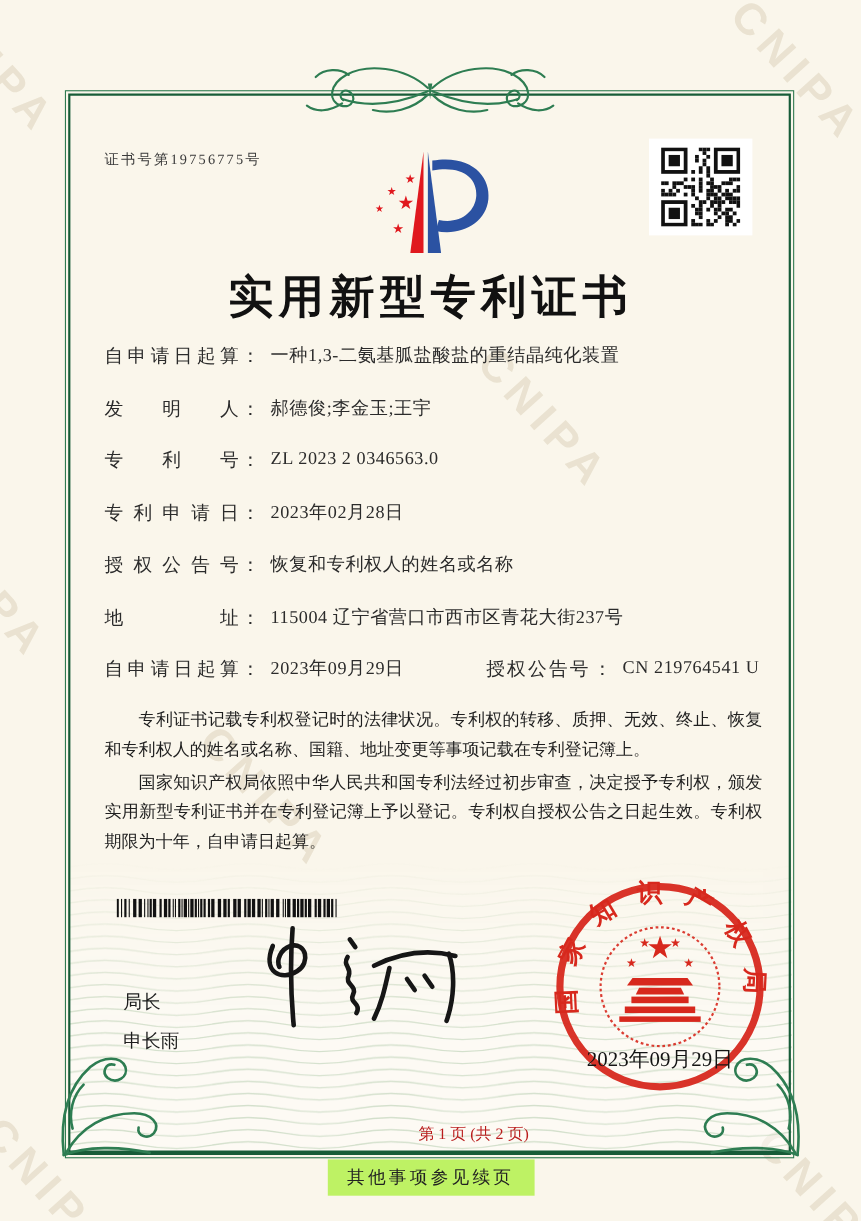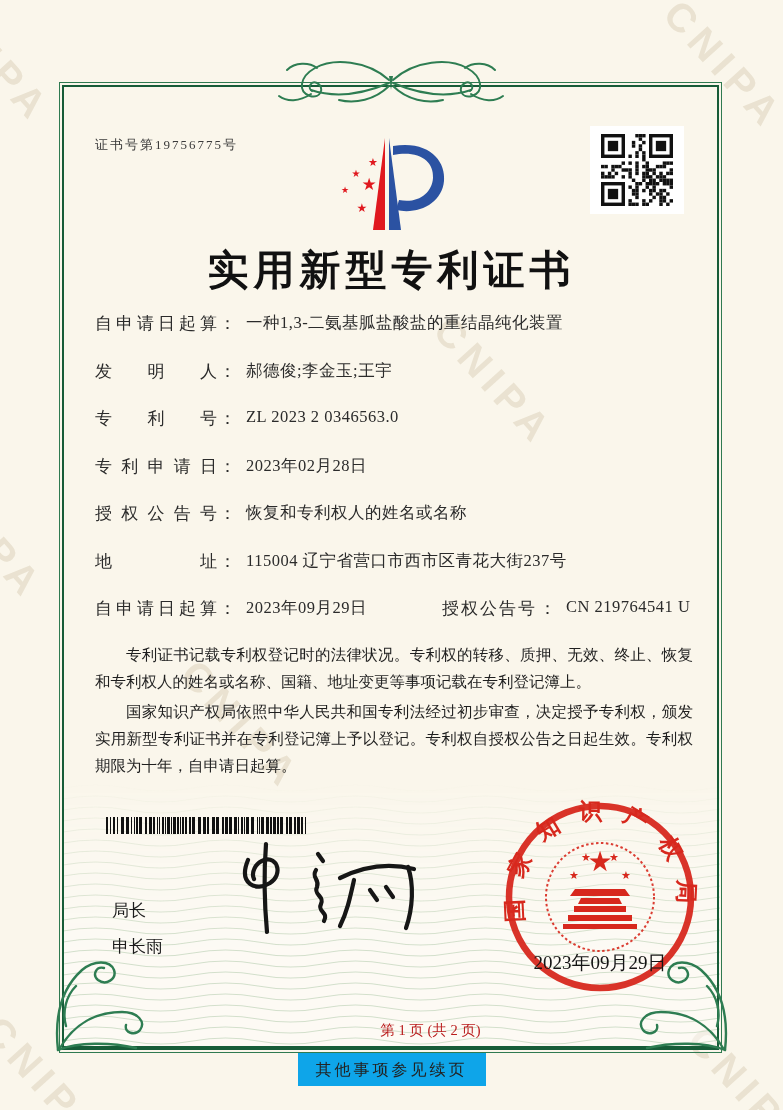--- a/index.html
+++ b/index.html
@@ -36,21 +36,21 @@
 
   .body-text{left:95px;top:642px;width:598px;font-size:15.5px;line-height:1.74;
       text-align:justify;color:#1f1f1f;}
   .body-text p{margin:0 0 3px 0;text-indent:2em;}
 
   .sig-block{left:112px;top:870px;font-family:"Liberation Sans","DejaVu Sans",sans-serif;
       font-size:17px;color:#1c1c1c;line-height:36px;margin-top:23px;}
 
   .page-note{left:60px;top:1021px;width:741px;text-align:center;font-size:14.5px;color:#b91c1c;}
   .cont-note{left:60px;top:1060px;width:663px;text-align:center;font-size:16px;color:#222;}
-  .cont-note span{background:#0ea5e9;padding:8px 18px;letter-spacing:3px;}
+  .cont-note span{background:#bef264;padding:8px 18px;letter-spacing:3px;}
 
   .qr-box{left:590px;top:126px;width:94px;height:88px;background:#fff;}
 </style>
 </head>
 <body>
 
 <div class="wm" style="left:-45px;top:-15px;">CNIPA</div>
 <div class="wm" style="left:688px;top:-8px;">CNIPA</div>
 <div class="wm" style="left:458px;top:308px;">CNIPA</div>
 <div class="wm" style="left:-52px;top:462px;">CNIPA</div>

